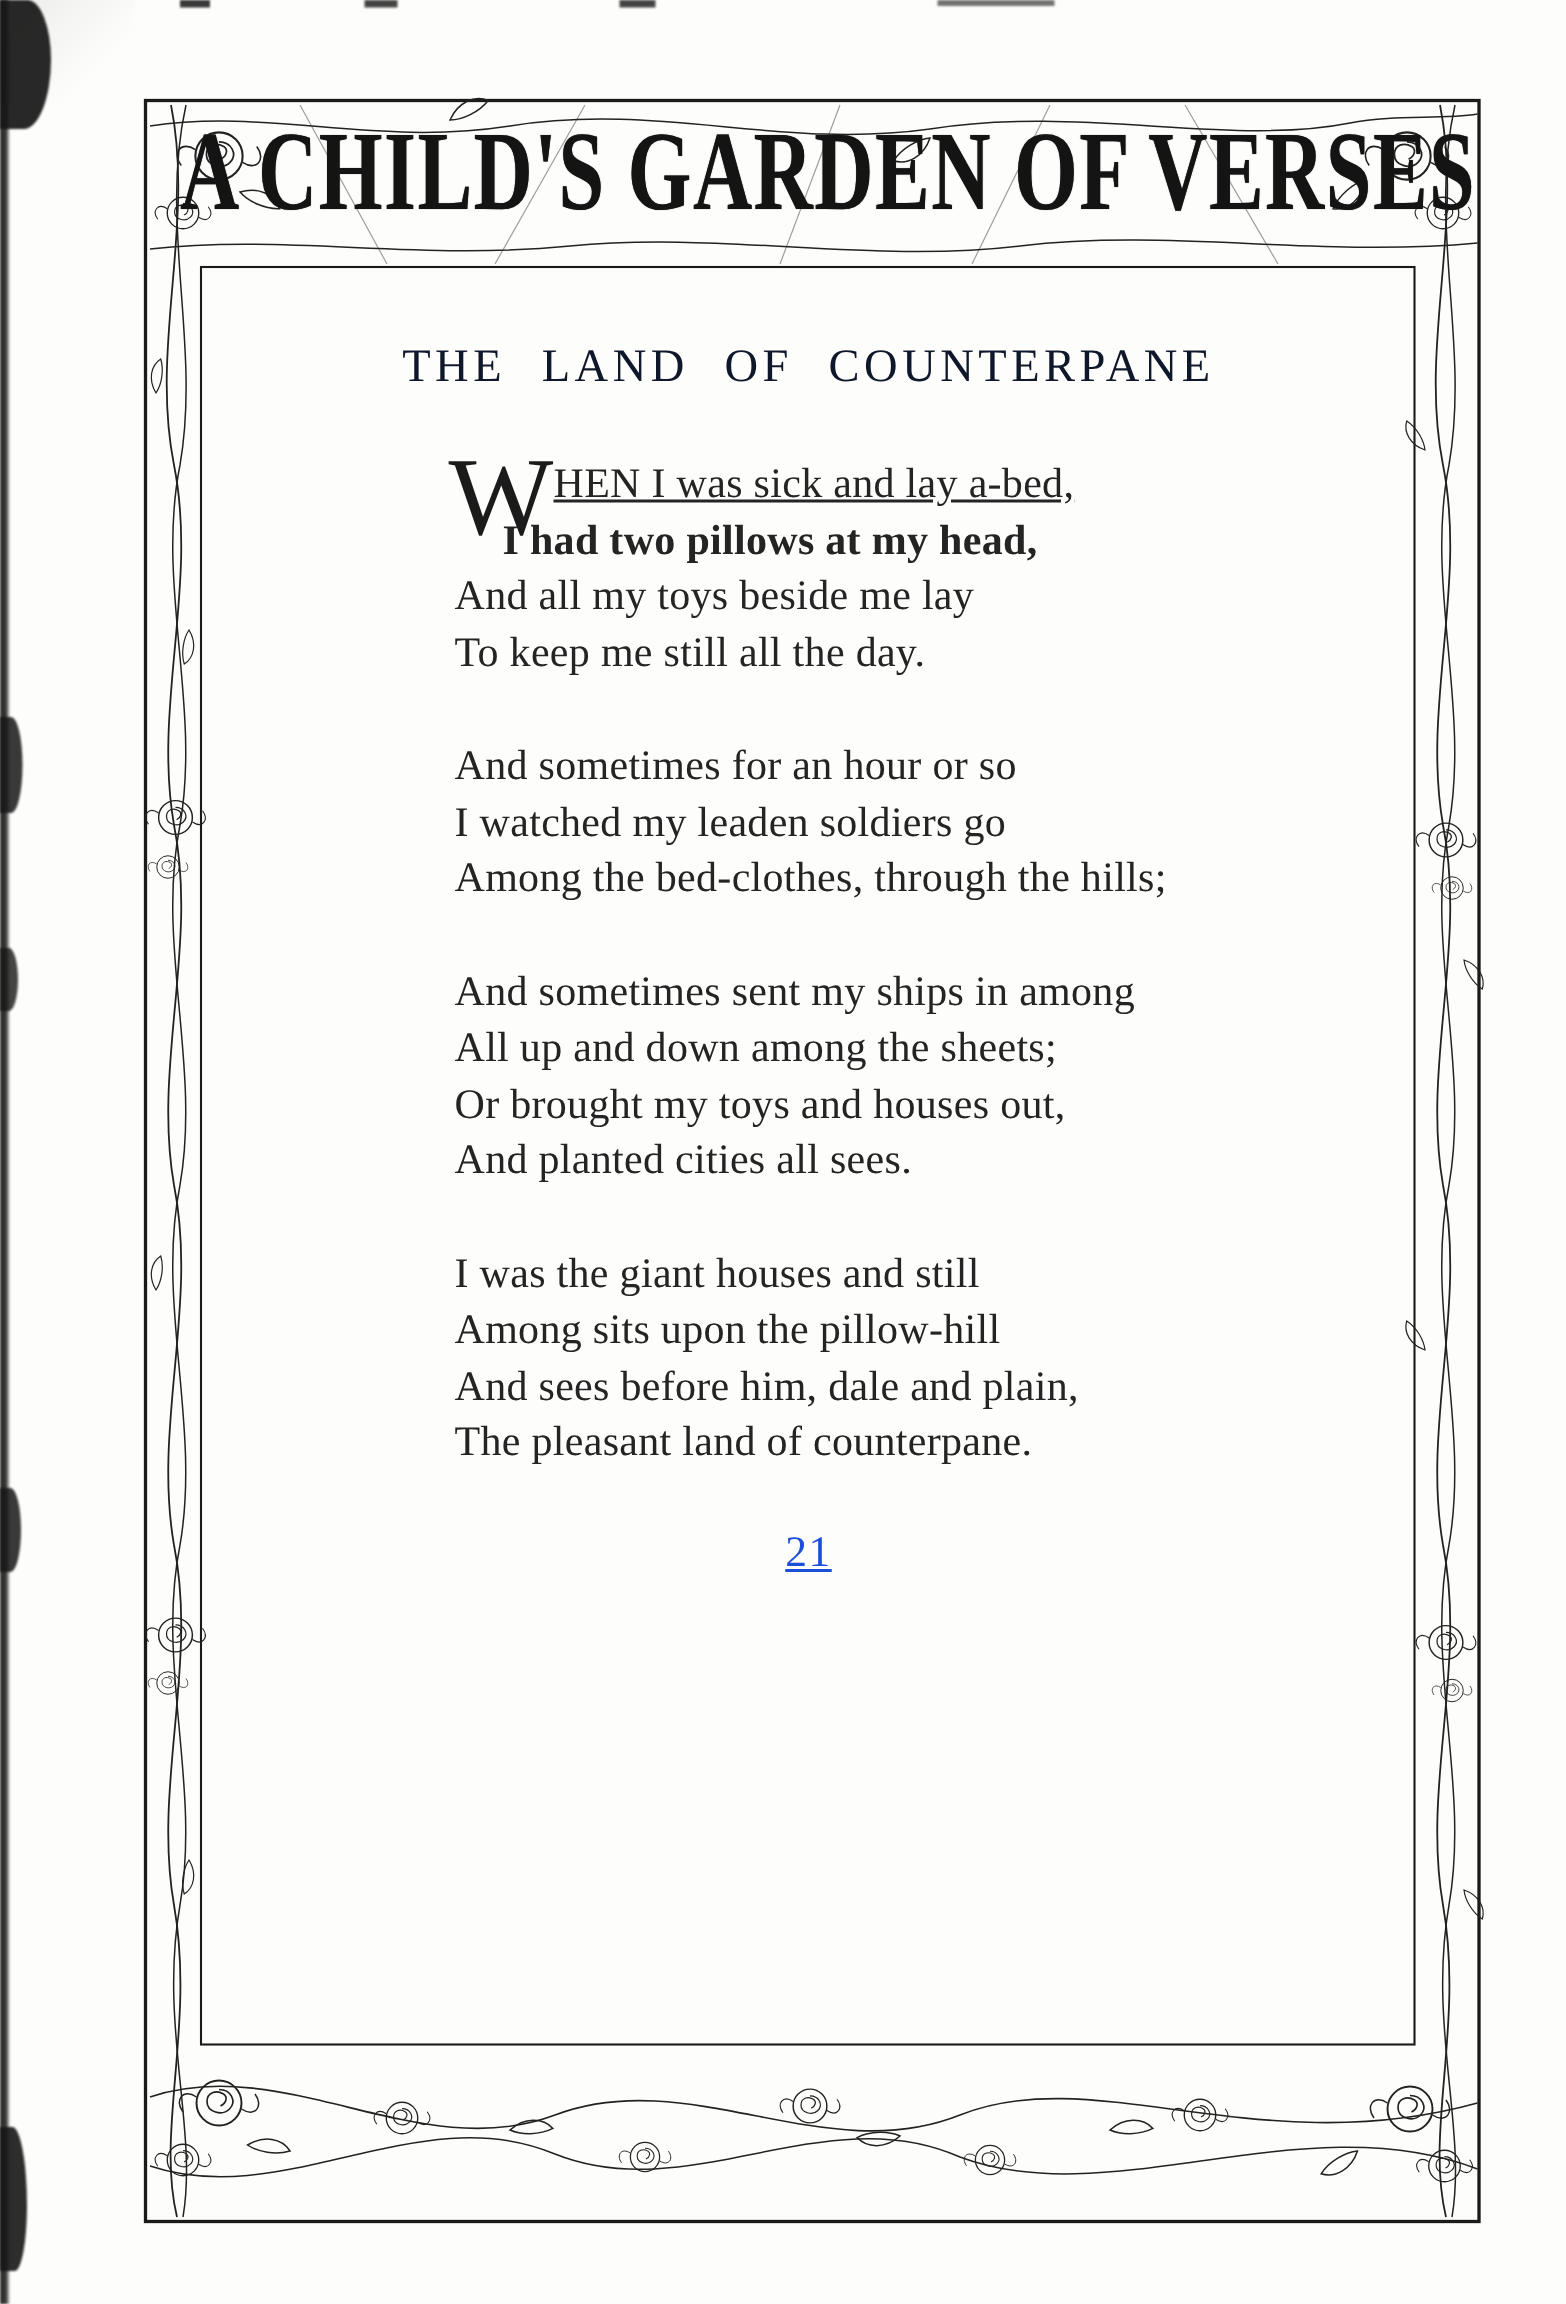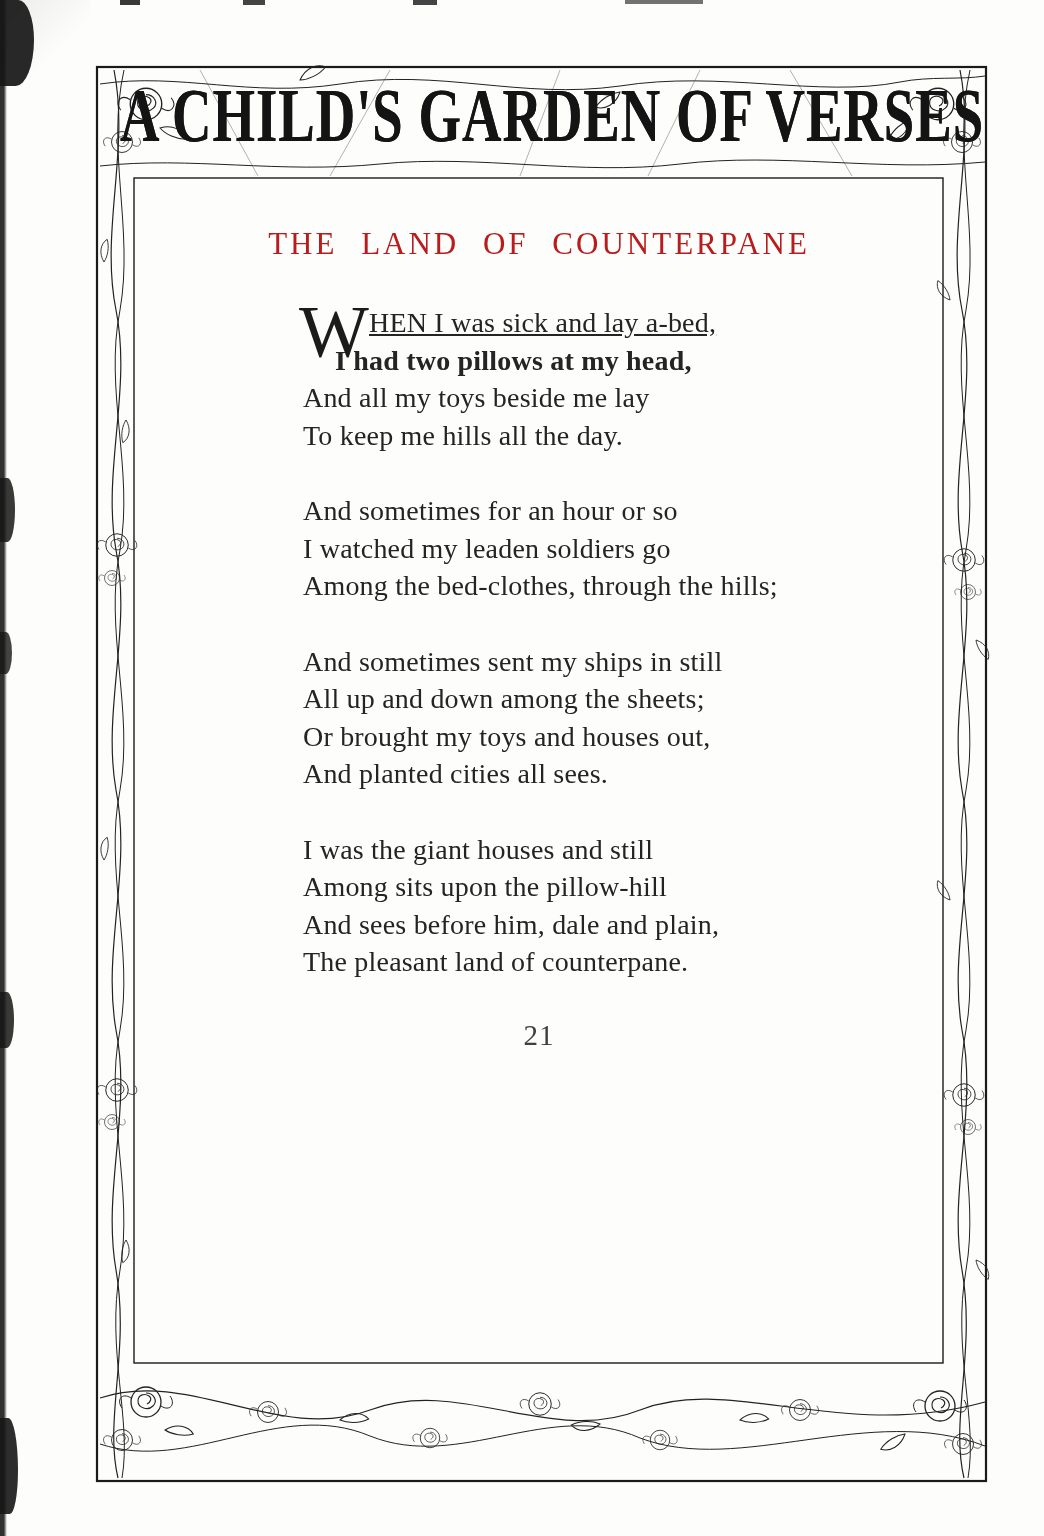--- a/index.html
+++ b/index.html
@@ -32,21 +32,21 @@
 
   
   .text-area { position:absolute; left:135px; top:180px; width:808px; }
 
   .poem-title {
     text-align:center;
     margin-top:46px;
     font-size:31px;
     letter-spacing:3px;
     word-spacing:13px;
-    color:#b91c1c;
+    color:#0f172a;
     font-weight:normal;
   }
 
   .poem {
     margin-left:168px;
     margin-top:42px;
     font-size:28px;
     line-height:37.5px;
     color:#242424;
     letter-spacing:.2px;
@@ -58,22 +58,23 @@
     font-size:74px; line-height:74px;
     color:#1b1b1b;
   }
   .line { white-space:nowrap; }
   .line.pad-after-cap { padding-left:66px;text-decoration:underline; }
   .line.pad-second { padding-left:32px;font-weight:bold; }
 
   .page-number {
     text-align:center;
     font-size:29px;
-    color:#404040;
+    color:#1d4ed8;
     letter-spacing:1px;
+    text-decoration:underline;
   }
 
   
   .artifact { position:absolute; background:#171717; filter:blur(.6px); }
   .a-strip   { left:0; top:0; width:7px; height:1536px; opacity:.88;
                background:linear-gradient(to right,#151515 55%, rgba(21,21,21,0)); }
   .a-corner  { left:0; top:0; width:34px; height:86px; border-radius:0 60% 70% 0; opacity:.92; }
   .a-blob1   { left:0; top:478px; width:15px; height:64px; border-radius:0 70% 70% 0; opacity:.85; }
   .a-blob2   { left:0; top:632px; width:12px; height:42px; border-radius:0 70% 70% 0; opacity:.8; }
   .a-blob3   { left:0; top:992px; width:14px; height:56px; border-radius:0 70% 70% 0; opacity:.85; }
@@ -176,31 +177,31 @@
 
     <div class="poem-title">THE LAND OF COUNTERPANE</div>
 
     <div class="poem">
 
       <div class="stanza first">
         <span class="drop-cap">W</span>
         <div class="line pad-after-cap">HEN I was sick and lay a-bed,</div>
         <div class="line pad-second">I had two pillows at my head,</div>
         <div class="line">And all my toys beside me lay</div>
-        <div class="line">To keep me hills all the day.</div>
+        <div class="line">To keep me still all the day.</div>
       </div>
 
       <div class="stanza">
         <div class="line">And sometimes for an hour or so</div>
         <div class="line">I watched my leaden soldiers go</div>
         <div class="line">Among the bed-clothes, through the hills;</div>
       </div>
 
       <div class="stanza">
-        <div class="line">And sometimes sent my ships in still</div>
+        <div class="line">And sometimes sent my ships in among</div>
         <div class="line">All up and down among the sheets;</div>
         <div class="line">Or brought my toys and houses out,</div>
         <div class="line">And planted cities all sees.</div>
       </div>
 
       <div class="stanza">
         <div class="line">I was the giant houses and still</div>
         <div class="line">Among sits upon the pillow-hill</div>
         <div class="line">And sees before him, dale and plain,</div>
         <div class="line">The pleasant land of counterpane.</div>

